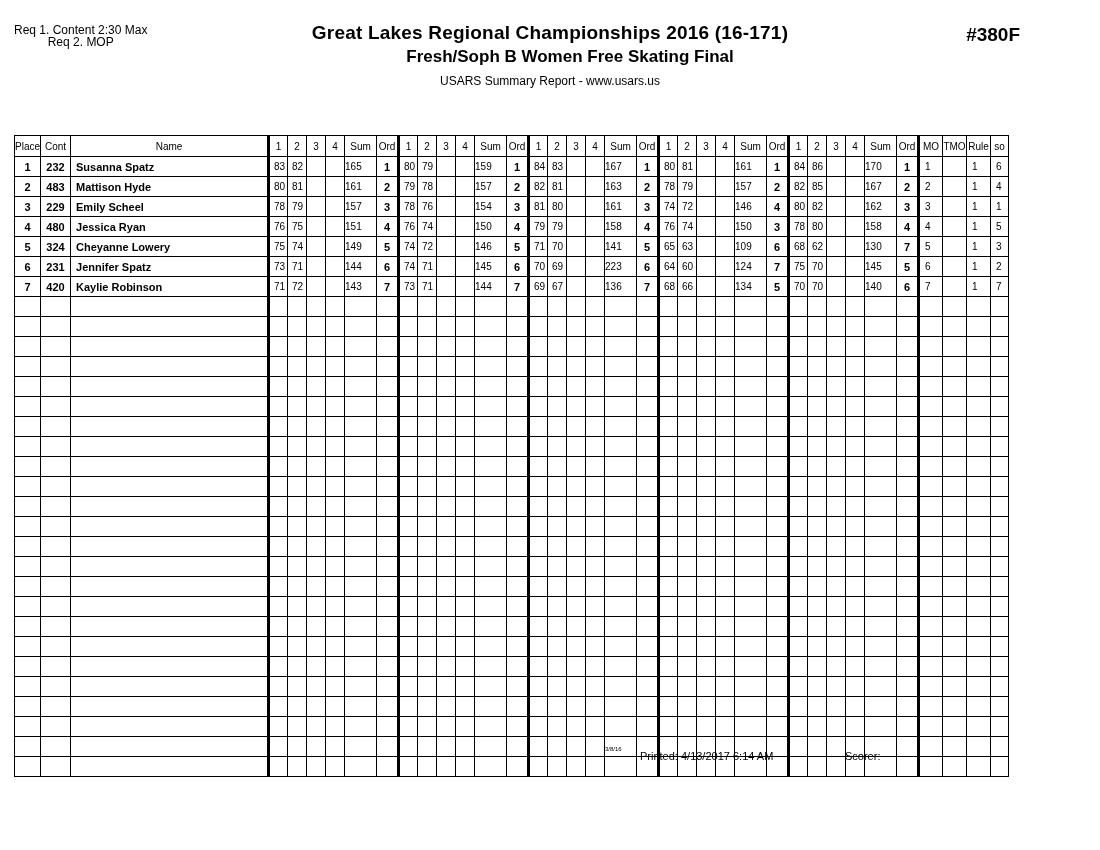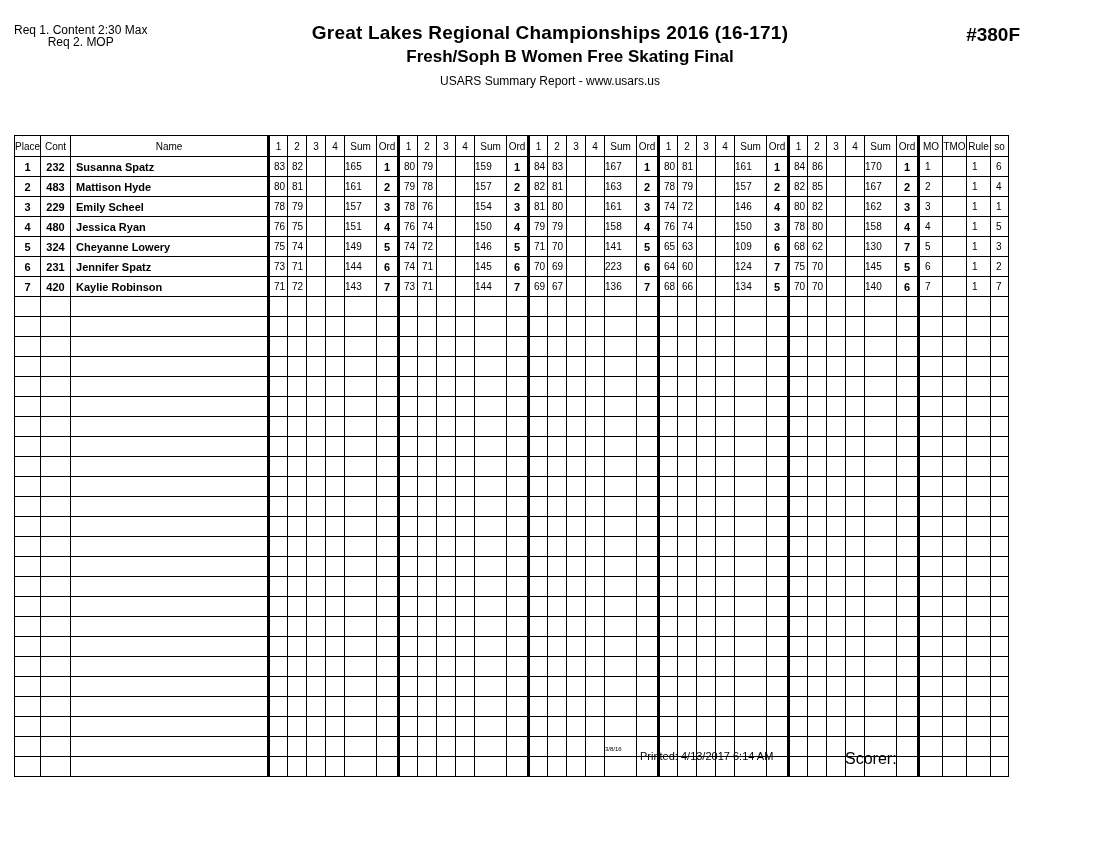--- a/index.html
+++ b/index.html
@@ -116,21 +116,21 @@
   .foot-print {
     position: absolute;
     left: 640px;
     top: 750px;
     font-size: 11px;
   }
   .foot-scorer {
     position: absolute;
     left: 845px;
     top: 750px;
-    font-size: 16px;
+    font-size: 11px;
   }
 </style>
 </head>
 <body>
 
 <div class="page">
 
   <div class="reqs">
     <div>Req  1.  Content 2:30 Max</div>
     <div>Req  2.  MOP</div>

